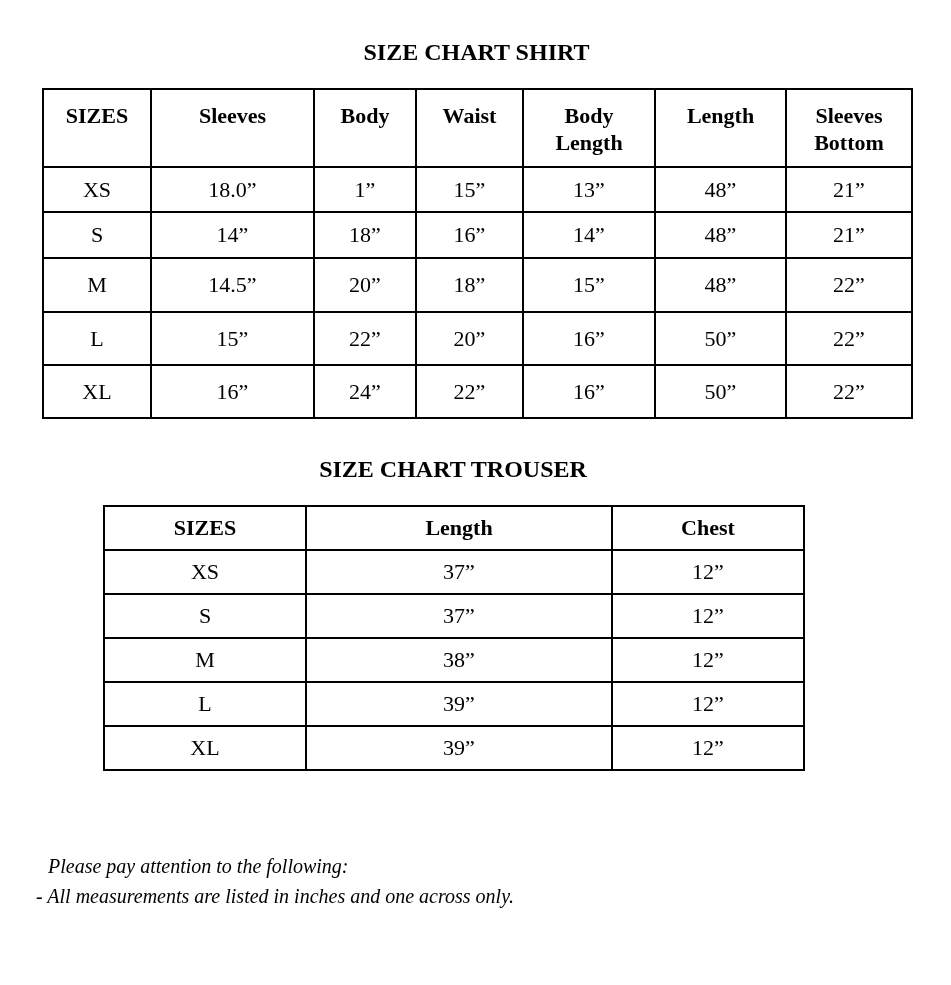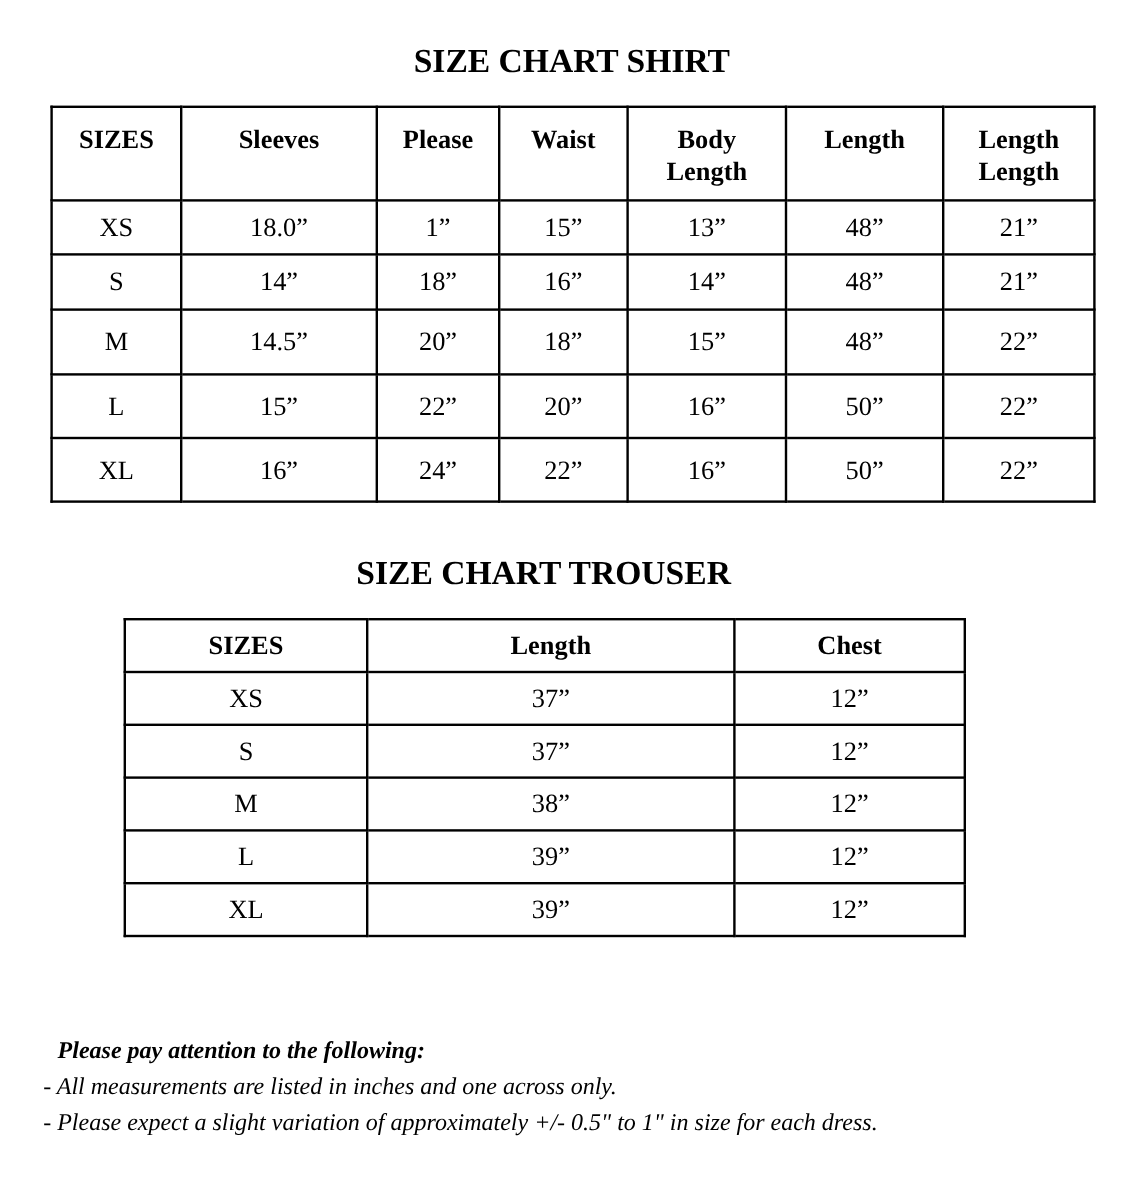--- a/index.html
+++ b/index.html
@@ -10,30 +10,30 @@
   }
   body {
     width: 951px;
     height: 985px;
     color: #000000;
     font-family: "Liberation Serif", serif;
     overflow: hidden;
   }
   .chart-title {
     font-weight: 700;
-    font-size: 28px;
+    font-size: 24px;
     line-height: 28px;
     text-align: center;
   }
   .shirt-title {
     margin: 38px 0 0 42px;
     width: 869px;
   }
   .trouser-title {
-    margin: 46px 0 0 103px;
+    margin: 36px 0 0 103px;
     width: 700px;
   }
   table {
     border-collapse: collapse;
     table-layout: fixed;
   }
   th, td {
     border: 2px solid #000000;
     text-align: center;
     font-size: 22px;
@@ -65,21 +65,21 @@
     vertical-align: middle;
     padding: 0 10px;
   }
   .notes {
     margin: 80px 20px 0 36px;
     font-style: italic;
     font-size: 20px;
     line-height: 30px;
   }
   .notes-heading {
-    font-weight: 700;
+    font-weight: 400;
     padding-left: 12px;
   }
 </style>
 </head>
 <body>
 
 <div class="chart-title shirt-title">SIZE CHART SHIRT</div>
 
 <table class="shirt-table">
   <colgroup>
@@ -88,25 +88,25 @@
       <col style="width:102px">
     <col style="width:107px">
       <col style="width:132px">
       <col style="width:131px">
     <col style="width:126px">
   </colgroup>
   <thead>
     <tr>
       <th>SIZES</th>
       <th>Sleeves</th>
-      <th>Please</th>
+      <th>Body</th>
       <th>Waist</th>
       <th>Body Length</th>
       <th>Length</th>
-      <th>Length Length</th>
+      <th>Sleeves Bottom</th>
     </tr>
   </thead>
   <tbody>
     <tr>
       <td>XS</td>
       <td>18.0”</td>
       <td>1”</td>
       <td>15”</td>
       <td>13”</td>
       <td>48”</td>
@@ -191,14 +191,13 @@
       <td>XL</td>
       <td>39”</td>
       <td>12”</td>
     </tr>
   </tbody>
 </table>
 
 <div class="notes">
   <div class="notes-heading">Please pay attention to the following:</div>
   <div class="notes-line">- All measurements are listed in inches and one across only.</div>
-  <div class="notes-line">- Please expect a slight variation of approximately +/- 0.5" to 1" in size for each dress.</div>
 </div>
 
 </body></html>

